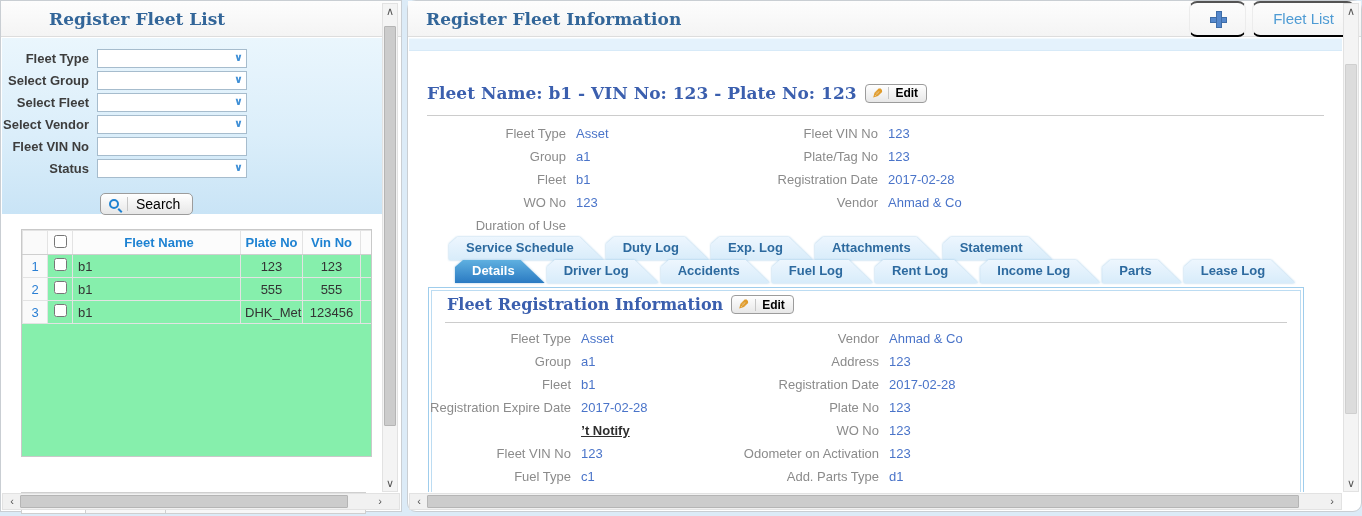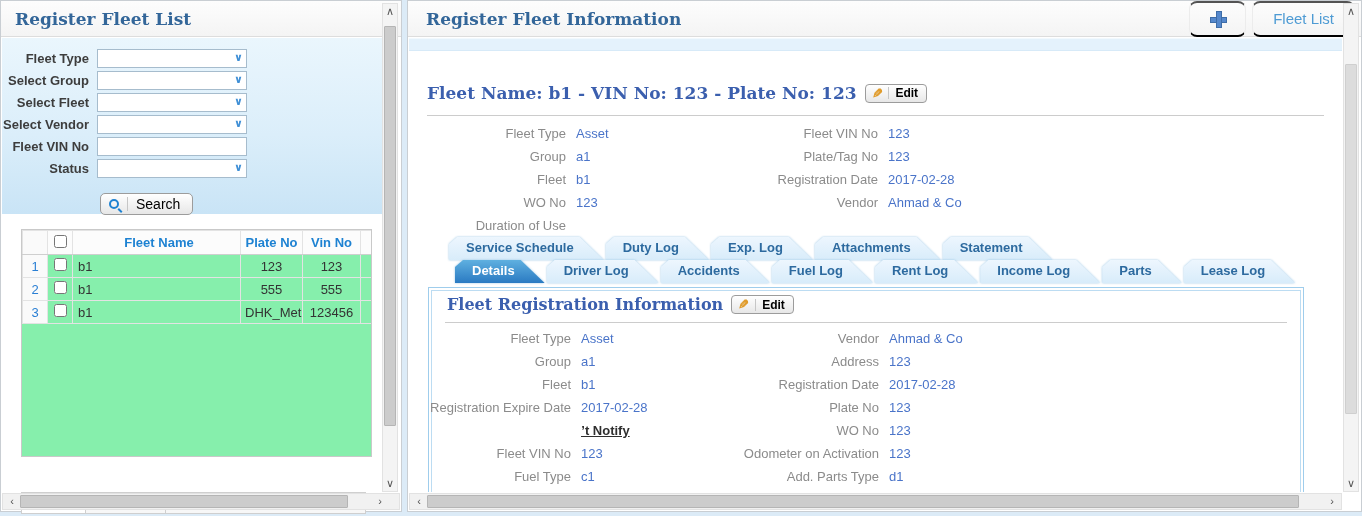--- a/index.html
+++ b/index.html
@@ -12,21 +12,21 @@
     font-size:13px;
     color:#333;
   }
   .panel { position:absolute; top:0; background:#fff; border:1px solid #c9ced3; }
   .serif-title { font-family:"DejaVu Serif","Liberation Serif",serif; font-weight:bold; }
 
   
   #left-panel { left:0; width:402px; height:512px; }
   .panel-header {
     height:36px; background:linear-gradient(#fdfdfd,#f4f4f4);
-    border-bottom:1px solid #ddd; display:flex; align-items:center;
+    border-bottom:1px solid #ddd; display:flex; align-items:center;padding-left:34px;
   }
   .panel-header .serif-title { color:#336699; font-size:17px; padding-left:14px; }
   #left-form {
     position:absolute; top:37px; left:1px; right:17px; height:176px;
     background:linear-gradient(180deg,#eaf6fd 0%,#dbeefa 55%,#c9e4f6 100%);
     padding-top:9px;
   }
   .form-row { display:flex; align-items:center; height:22px; }
   .form-row label { width:95px; text-align:right; padding-right:8px; font-weight:bold; color:#3d3d3d; font-size:13px; }
   .select-box, .text-box {
@@ -86,21 +86,21 @@
   #left-hscroll .left-a { left:2px; } #left-hscroll .right-a { right:12px; }
   #left-hscroll .s-thumb { top:1px; bottom:1px; left:17px; width:328px; }
   #right-vscroll { top:2px; bottom:19px; right:2px; }
   #right-vscroll .up { top:2px; } #right-vscroll .down { bottom:2px; }
   #right-vscroll .s-thumb { left:1px; right:1px; top:60px; height:350px; background:#dcdcdc; border-color:#cfcfcf; }
   #right-hscroll { left:1px; right:19px; bottom:1px; }
   #right-hscroll .left-a { left:2px; } #right-hscroll .right-a { right:2px; }
   #right-hscroll .s-thumb { top:1px; bottom:1px; left:17px; right:42px; }
 
   
-  #right-panel { left:407px; width:955px; height:512px; }
+  #right-panel { left:407px; width:955px; height:512px;border-radius:9px; }
   #right-header { height:36px; background:linear-gradient(#fdfdfd,#f4f4f4); border-bottom:1px solid #ddd; display:flex; align-items:center; }
   #right-header .serif-title { color:#336699; font-size:17px; padding-left:18px; flex:0 0 auto; }
   .hdr-spacer { flex:1; }
   .hdr-btn {
     height:30px; margin-right:6px; padding:16px 20px; display:flex; align-items:center; justify-content:center;
     border-left:1px solid #ececec; border-right:1px solid #ececec; border-radius:8px; background:transparent;
     color:#4e9bd4; font-size:15px;
   }
   .plus-icon { position:relative; width:15px; height:15px; display:inline-block; }
   .plus-icon::before { content:""; position:absolute; left:0; top:6px; width:15px; height:4px; background:#5588cc; border:1px solid #3e6da8; }

